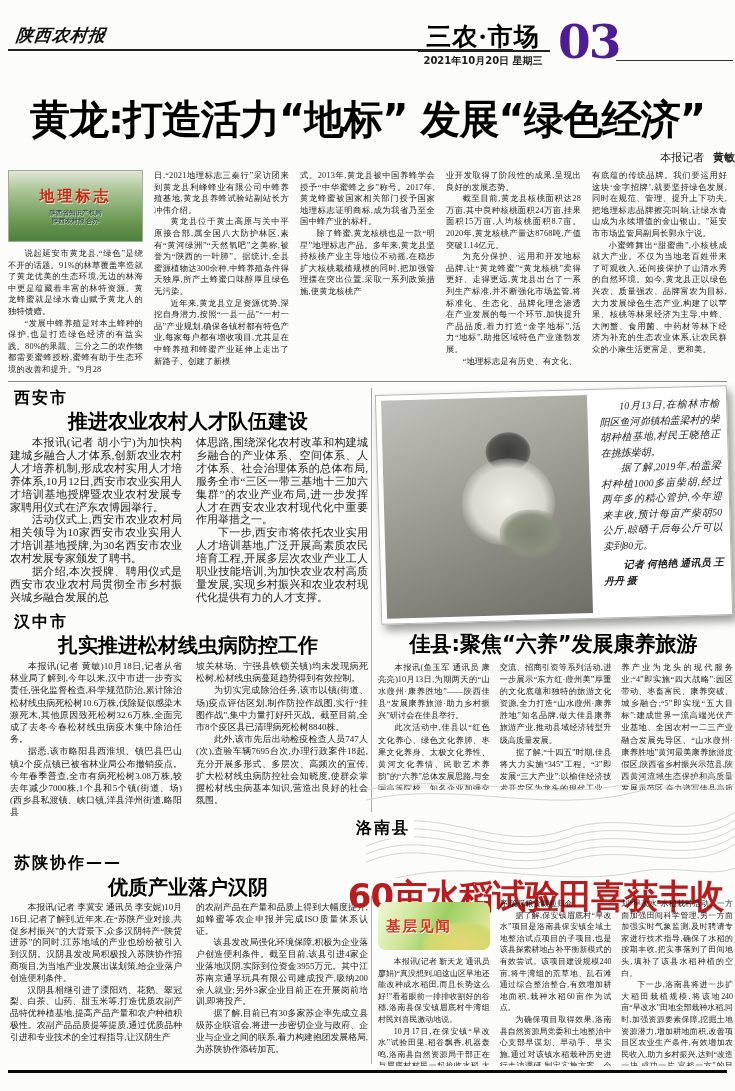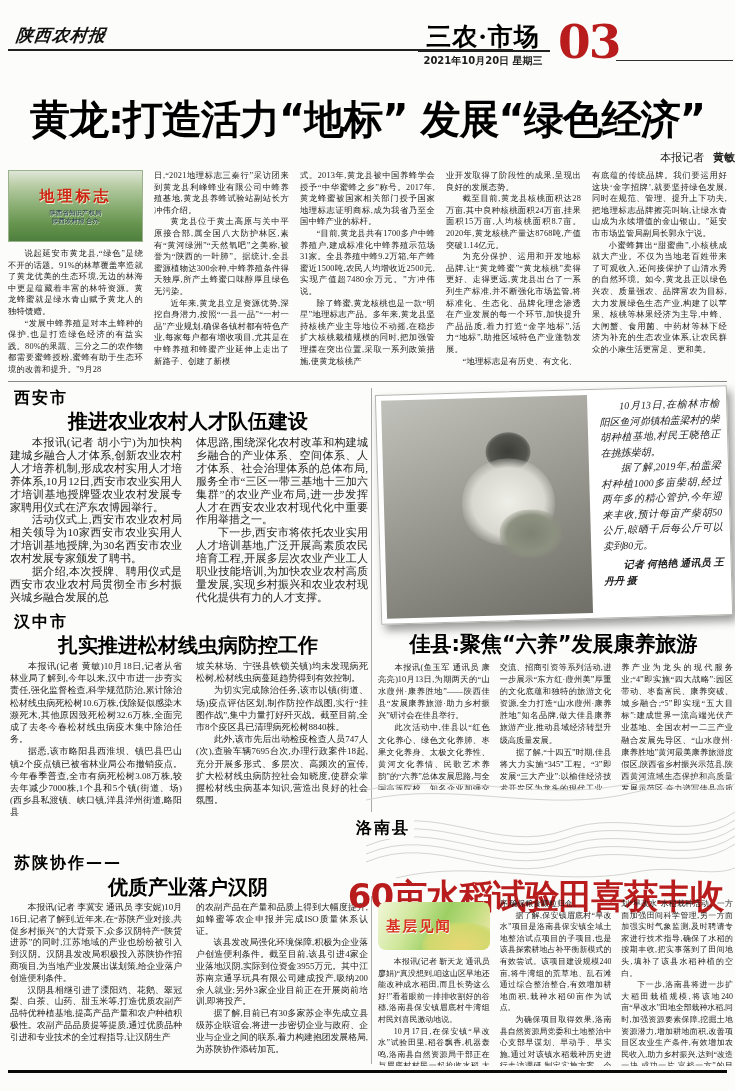--- a/index.html
+++ b/index.html
@@ -17,21 +17,21 @@
   }
   .header-rule { left:8px; top:49px; width:505px; height:2px; background:#222; }
   .section-title {
     left:408px; top:20px; width:150px; text-align:center; font-size:25px; font-weight:900;
     font-family:"DejaVu Serif",serif; letter-spacing:1px; color:#000;
   }
   .section-date { left:408px; top:54px; width:150px; text-align:center; font-size:10px; font-weight:bold;
     font-family:"DejaVu Sans",sans-serif; }
   .section-title-rule { left:418px; top:50px; width:132px; height:1.5px; background:#222; }
   .page-number { left:558px; top:18px; font-size:47px; font-weight:900; font-family:"DejaVu Serif",serif;
-    letter-spacing:-2px; color:#b91c1c; line-height:1; }
+    letter-spacing:-2px; color:#4c1d95; line-height:1; }
   .editors { left:616px; top:27px; width:118px; font-size:9.5px; line-height:14px;
     font-family:"DejaVu Sans",sans-serif; color:#111; }
   .editors-rule { left:616px; top:60px; width:117px; height:1px; background:#333; }
   
   .lead-headline {
     left:0; top:92px; width:735px; text-align:center; font-size:40px; font-weight:900;
     font-family:"DejaVu Sans",sans-serif; letter-spacing:-1px; color:#000; white-space:nowrap;
   }
   .lead-byline { left:0; top:150px; width:735px; text-align:right; font-size:11px; color:#222; }
   .lead-byline b { margin-left:6px; }
@@ -142,21 +142,20 @@
           <p>“发展中蜂养殖是对本土蜂种的保护,也是打造绿色经济的有益实践。80%的果蔬、三分之二的农作物都需要蜜蜂授粉,蜜蜂有助于生态环境的改善和提升。”9月28</p>
         </div>
     </div>
     <div class="lead-col">
         <p class="cont">日,“2021地理标志三秦行”采访团来到黄龙县利峰蜂业有限公司中蜂养殖基地,黄龙县养蜂试验站副站长方冲伟介绍。</p>
         <p>黄龙县位于黄土高原与关中平原接合部,属全国八大防护林区,素有“黄河绿洲”“天然氧吧”之美称,被誉为“陕西的一叶肺”。据统计,全县蜜源植物达300余种,中蜂养殖条件得天独厚,所产土蜂蜜口味醇厚且绿色无污染。</p>
         <p>近年来,黄龙县立足资源优势,深挖自身潜力,按照“一县一品”“一村一品”产业规划,确保各镇村都有特色产业,每家每户都有增收项目,尤其是在中蜂养殖和蜂蜜产业延伸上走出了新路子、创建了新模</p>
       </div>
     <div class="lead-col">
         <p class="cont">式。2013年,黄龙县被中国养蜂学会授予“中华蜜蜂之乡”称号。2017年,黄龙蜂蜜被国家相关部门授予国家地理标志证明商标,成为我省乃至全国中蜂产业的标杆。</p>
-        <p>“目前,黄龙县共有1700多户中蜂养殖户,建成标准化中蜂养殖示范场31家。全县养殖中蜂9.2万箱,年产蜂蜜近1500吨,农民人均增收近2500元,实现产值超7480余万元。”方冲伟说。</p>
         <p>除了蜂蜜,黄龙核桃也是一款“明星”地理标志产品。多年来,黄龙县坚持核桃产业主导地位不动摇,在稳步扩大核桃栽植规模的同时,把加强管理摆在突出位置,采取一系列政策措施,使黄龙核桃产</p>
       </div>
     <div class="lead-col">
         <p class="cont">业开发取得了阶段性的成果,呈现出良好的发展态势。</p>
         <p>截至目前,黄龙县核桃面积达28万亩,其中良种核桃面积24万亩,挂果面积15万亩,人均核桃面积8.7亩。2020年,黄龙核桃产量达8768吨,产值突破1.14亿元。</p>
         <p>为充分保护、运用和开发地标品牌,让“黄龙蜂蜜”“黄龙核桃”卖得更好、走得更远,黄龙县出台了一系列生产标准,并不断强化市场监管,将标准化、生态化、品牌化理念渗透在产业发展的每一个环节,加快提升产品品质,着力打造“金字地标”,活力“地标”,助推区域特色产业蓬勃发展。</p>
         <p>“地理标志是有历史、有文化、</p>
       </div>
     <div class="lead-col">
         <p class="cont">有底蕴的传统品牌。我们要运用好这块‘金字招牌’,就要坚持绿色发展,同时在规范、管理、提升上下功夫,把地理标志品牌擦亮叫响,让绿水青山成为永续增值的金山银山。”延安市市场监管局副局长郭永宁说。</p>

